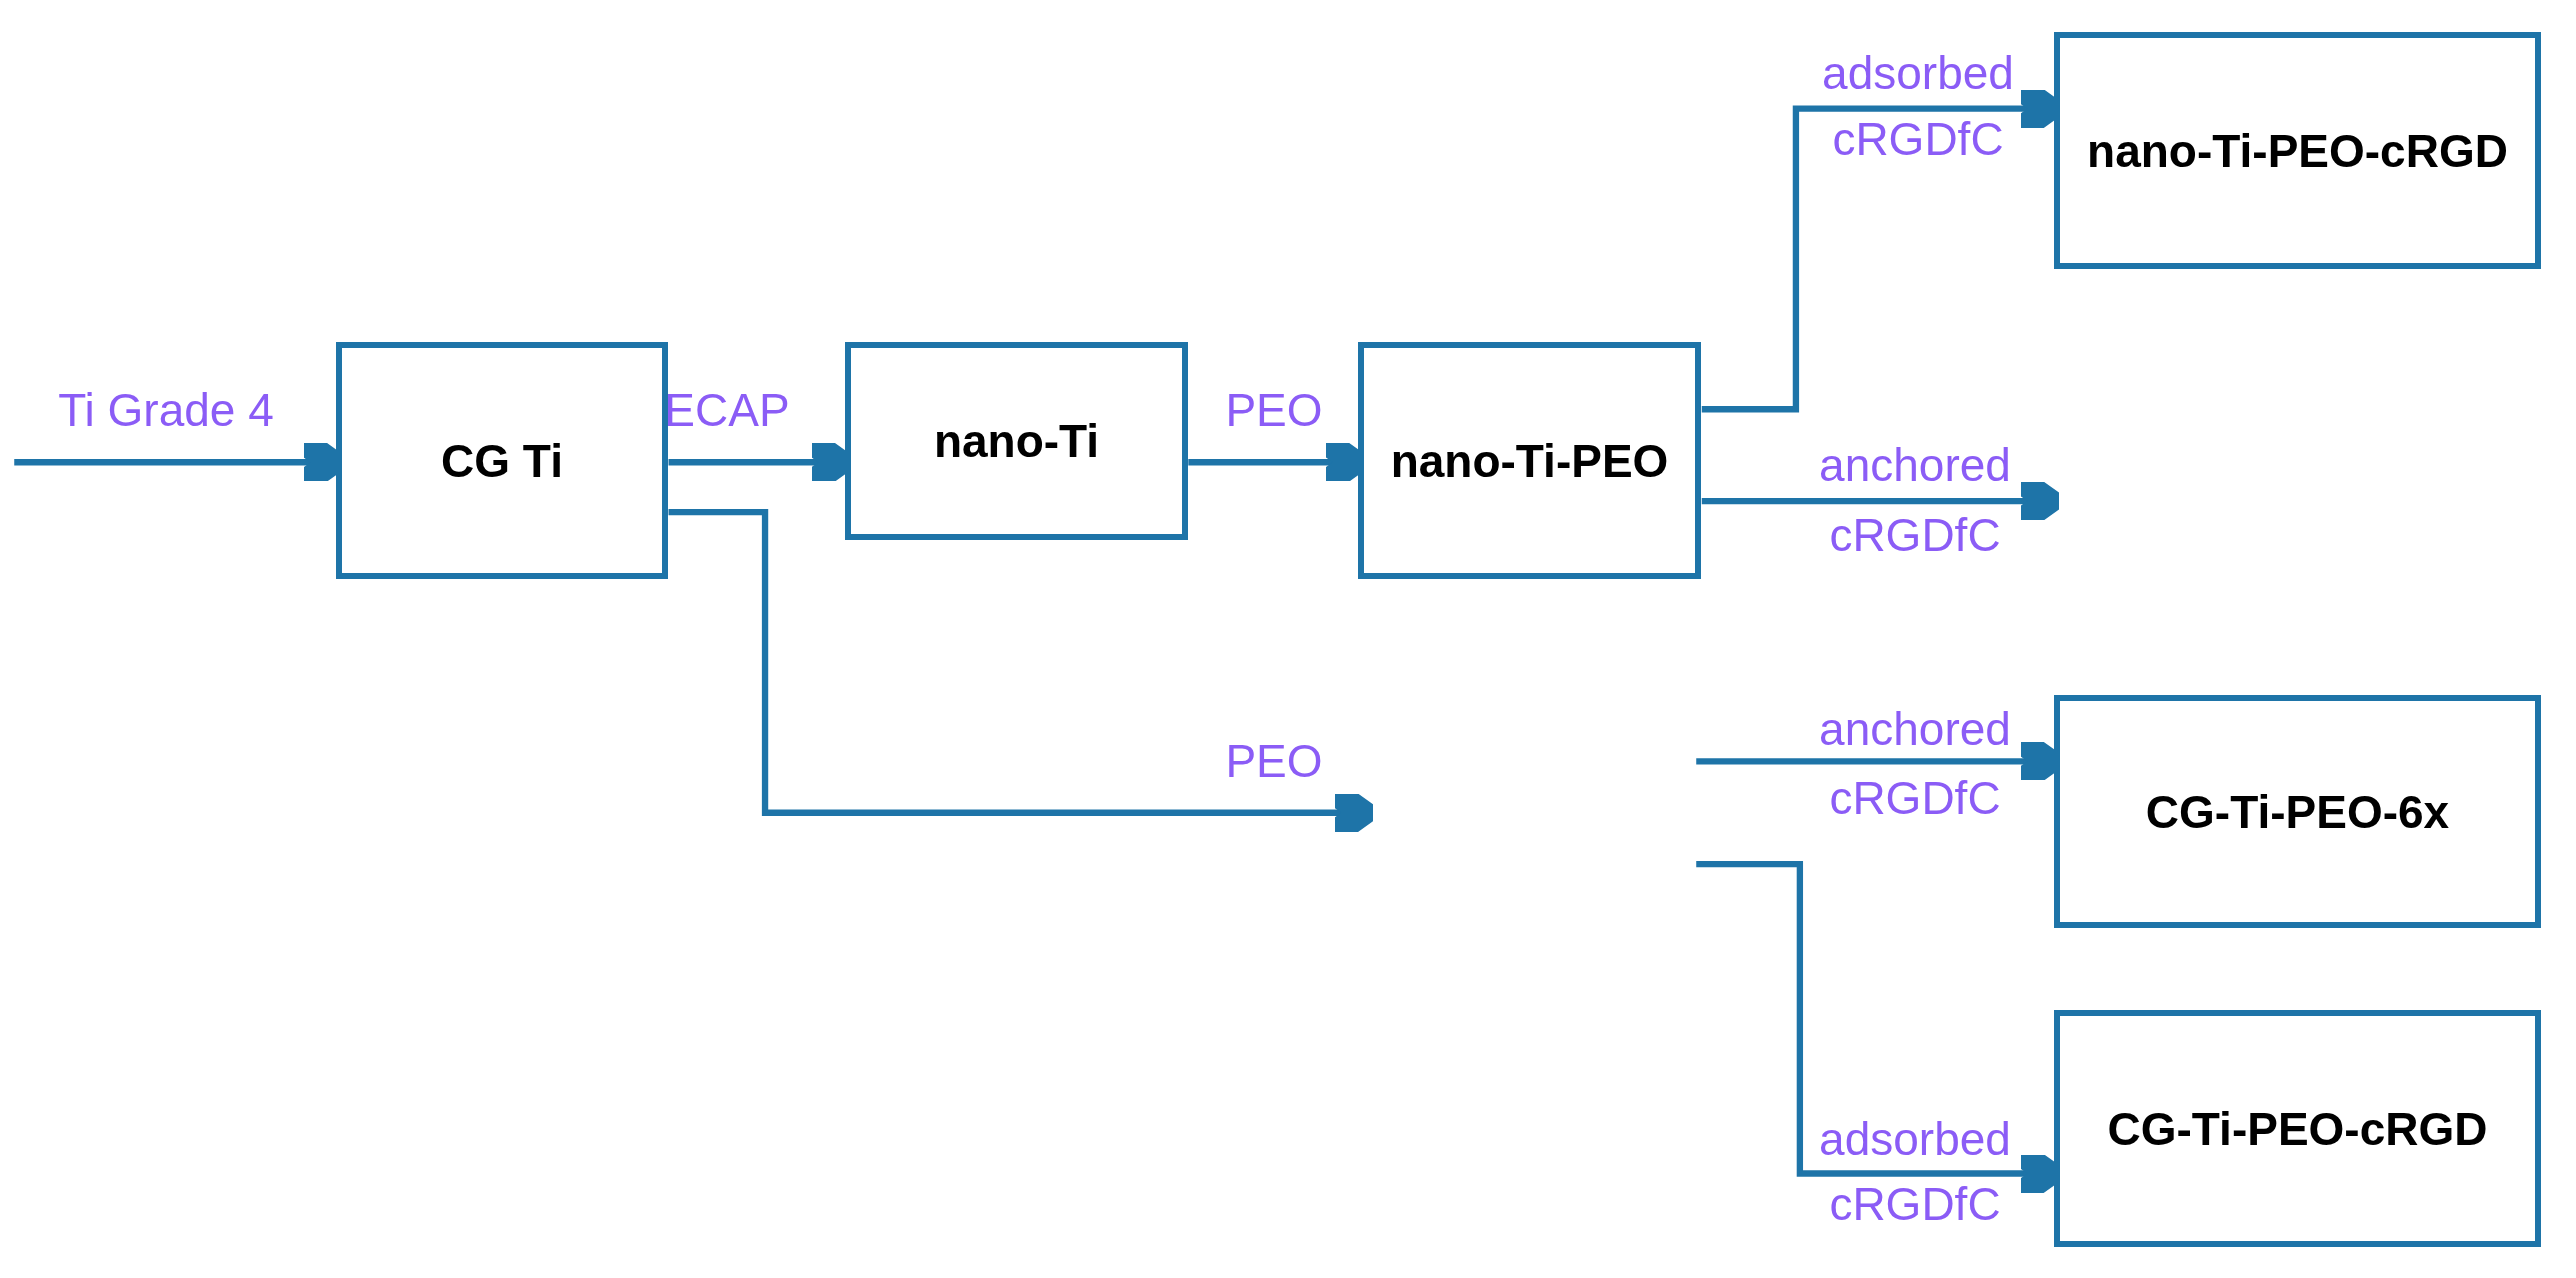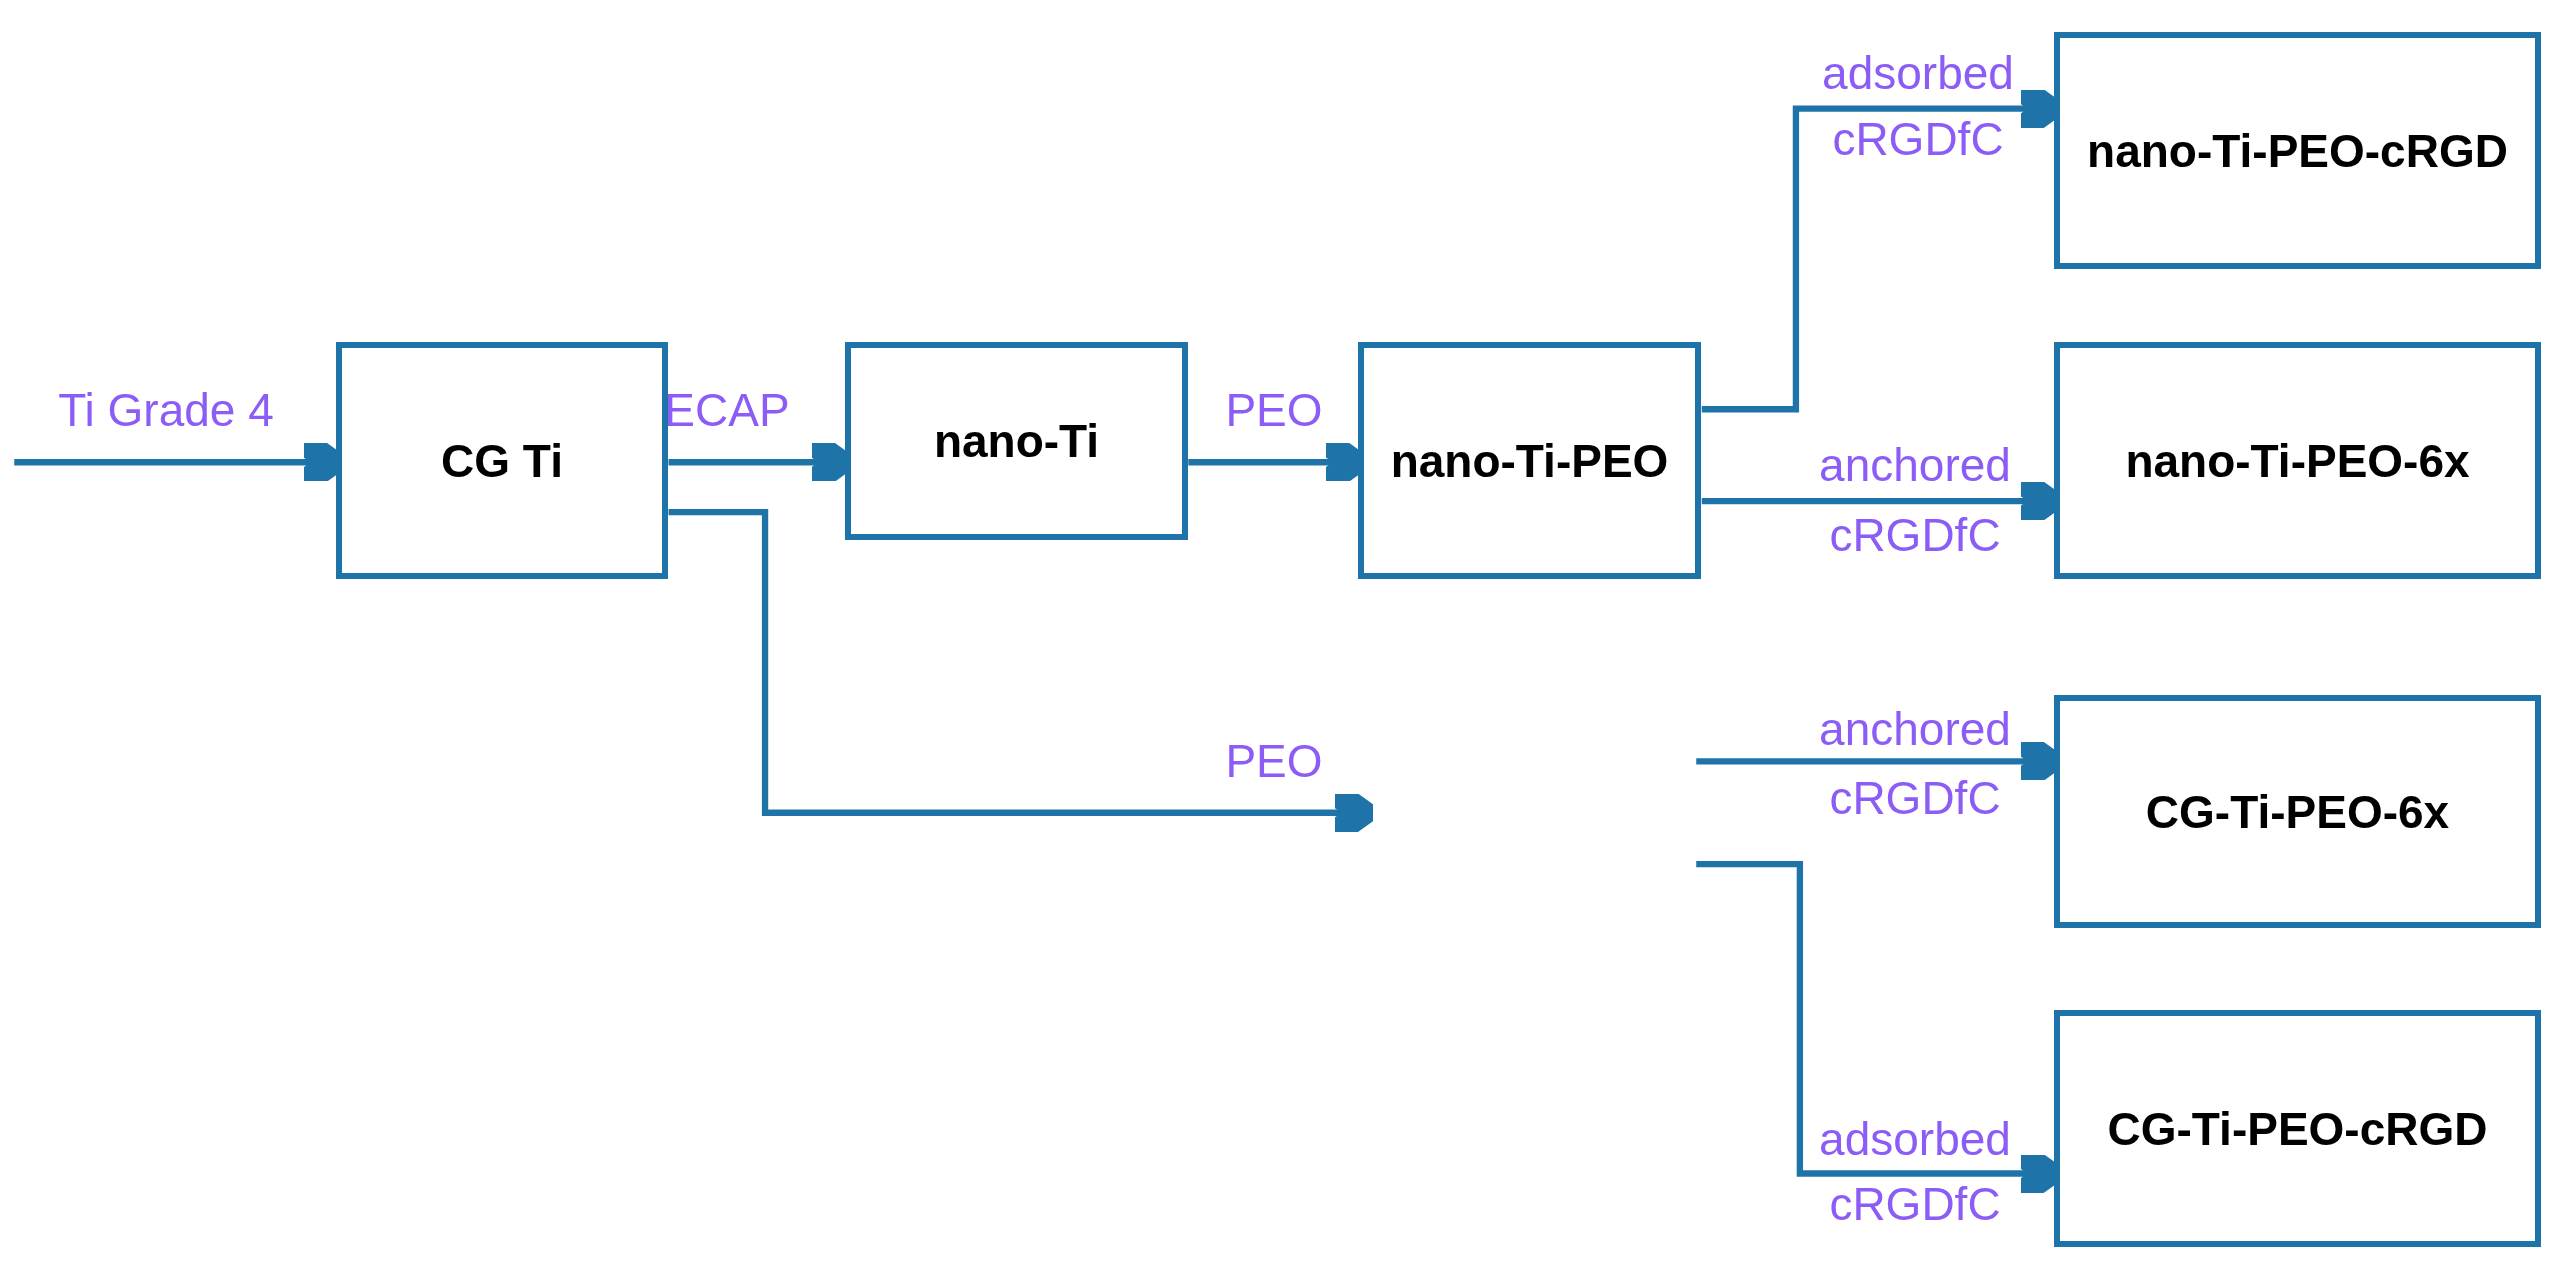--- a/index.html
+++ b/index.html
@@ -70,23 +70,20 @@
   </div>
   <div class="node" style="left:845px; top:342px; width:343px; height:198px;">
     <span>nano-Ti</span>
   </div>
   <div class="node" style="left:1358px; top:342px; width:343px; height:237px;">
     <span>nano-Ti-PEO</span>
   </div>
   <div class="node" style="left:2054px; top:32px; width:487px; height:237px;">
     <span>nano-Ti-PEO-cRGD</span>
   </div>
-  <div class="node" style="left:2054px; top:342px; width:487px; height:237px;">
-    <span>nano-Ti-PEO-6x</span>
-  </div>
   <div class="node" style="left:2054px; top:695px; width:487px; height:233px;">
     <span>CG-Ti-PEO-6x</span>
   </div>
   <div class="node" style="left:2054px; top:1010px; width:487px; height:237px;">
     <span>CG-Ti-PEO-cRGD</span>
   </div>
 
   <div class="lbl" style="left:166px; top:410px;">Ti Grade 4</div>
   <div class="lbl" style="left:727px; top:410px;">ECAP</div>
   <div class="lbl" style="left:1274px; top:410px;">PEO</div>

